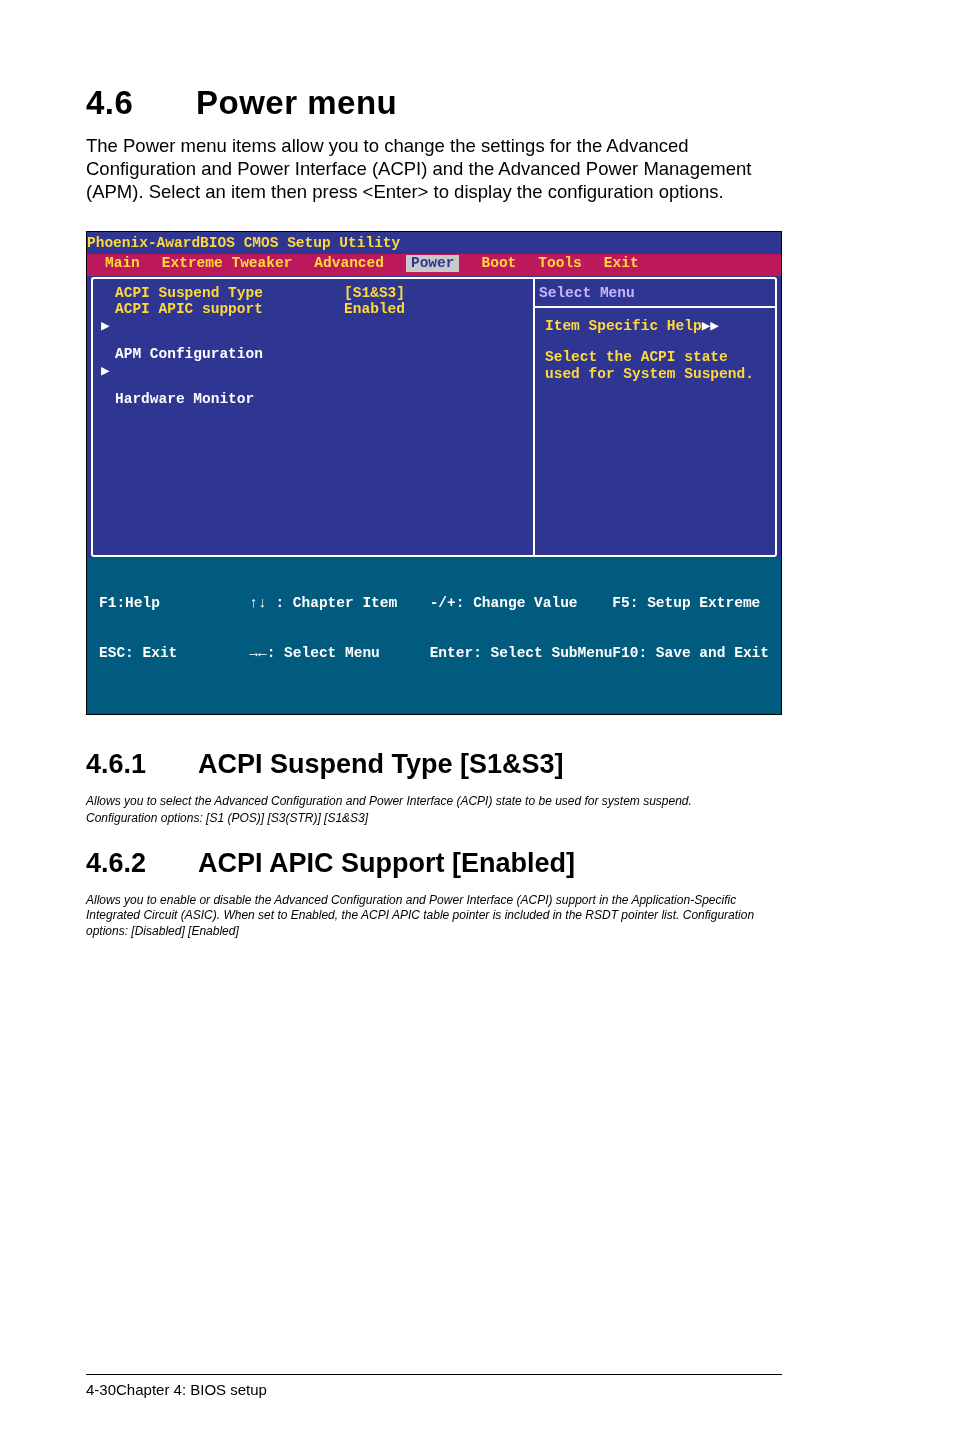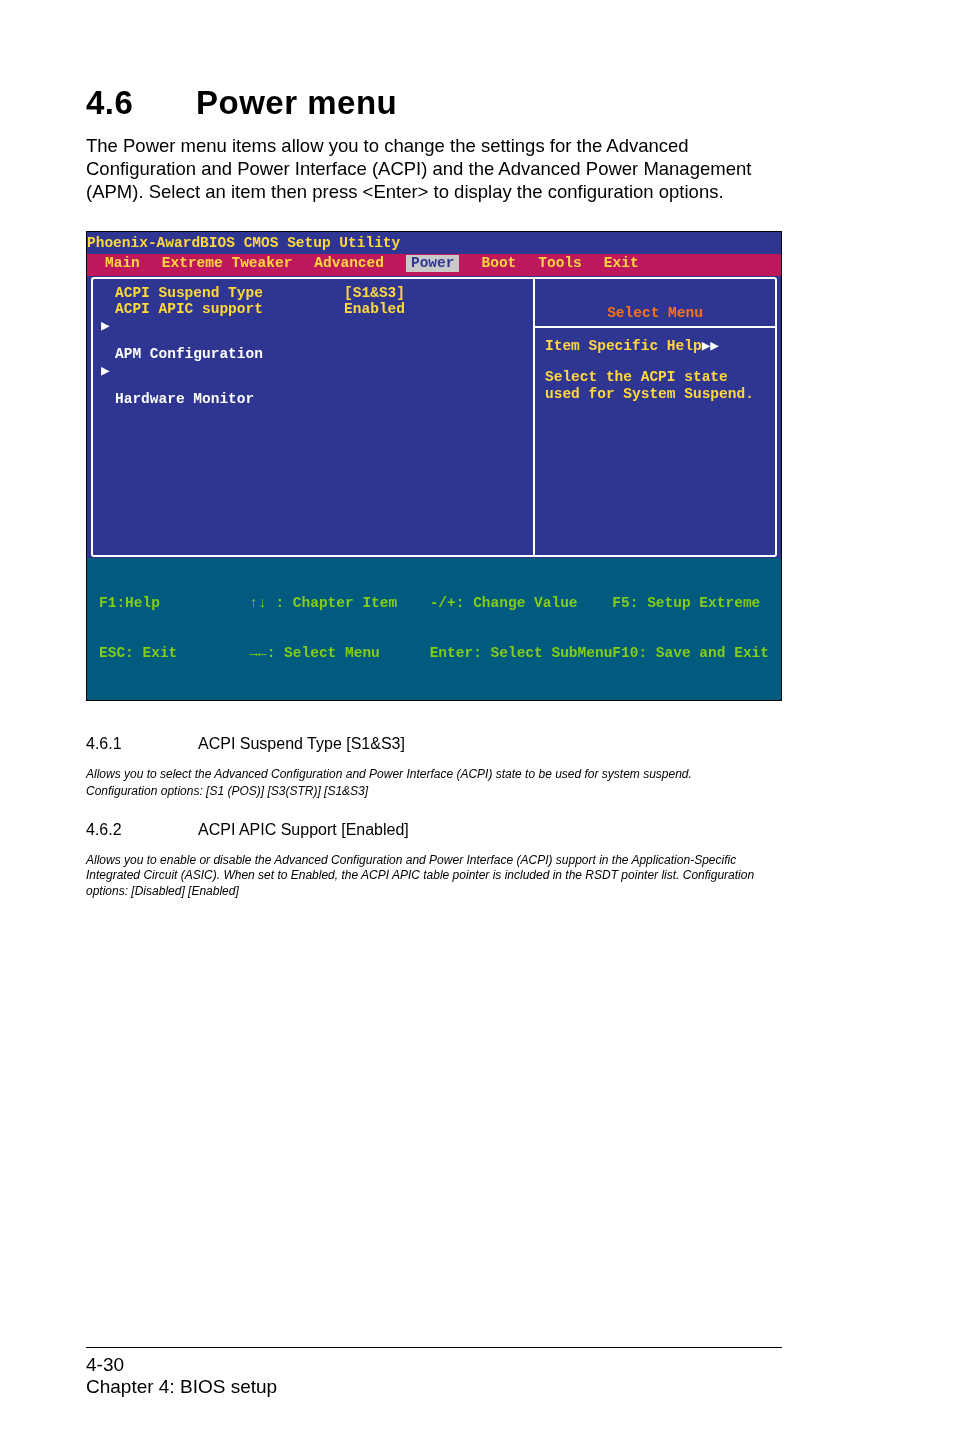--- a/index.html
+++ b/index.html
@@ -17,35 +17,35 @@
   .bios-menubar .m.sel { background: #c9c9c9; color: #2e3691; padding: 0 5px; }
   .bios-body { display: flex; background: #2e3691; }
   .bios-left { flex: 1; border: 2px solid #fff; border-right: none; border-radius: 3px 0 0 3px; margin: 1px 0 1px 4px; padding: 6px 8px 6px 8px; min-height: 280px; position: relative; }
   .bios-right { width: 244px; border: 2px solid #fff; border-radius: 0 3px 3px 0; margin: 1px 4px 1px 0; }
   .row { display: flex; white-space: pre; }
   .row .lbl { color: #ffd83d; }
   .row .lbl.white { color: #fff; margin-top: 28px; }
   .row .val { color: #ffd83d; margin-left: auto; padding-right: 120px; }
   .row .tri { color: #fff; display: inline-block; width: 14px; }
   .row .sp { display: inline-block; width: 14px; }
-  .right-title { color: #f97316; text-align: center; padding: 6px 4px 5px 4px; border-bottom: 2px solid #fff; margin-top: 20px; }
+  .right-title { color: #c4b5fd; text-align: left; padding: 6px 4px 5px 4px; border-bottom: 2px solid #fff; }
   .right-body { color: #ffd83d; padding: 10px 10px; }
   .right-body .arrows { color: #fff; }
-  .bios-legend { background: #005b7f; display: flex; padding: 4px 12px 5px 12px; color: #84cc16; white-space: pre; }
+  .bios-legend { background: #005b7f; display: flex; padding: 4px 12px 19px 12px; color: #ffffff; white-space: pre; }
   .bios-legend .col { flex: 1; }
   .bios-legend .c2 { flex: 1.2; }
   .bios-legend .c3 { flex: 1.2; }
   
-  h2.sub { font-size: 16px; font-weight: 400; margin-top: 34px; margin-bottom: 14px; }
+  h2.sub { font-size: 27px; font-weight: 700; margin-top: 34px; margin-bottom: 14px; }
   h2.sub .snum { display: inline-block; width: 112px; }
   p.body { font-size: 12px; line-height: 1.26; margin-bottom: 2px; font-style: italic; }
   
   .footer { position: absolute; left: 0; right: 0; bottom: 40px; padding: 0 86px; }
   .footer-line { border: none; border-top: 1px solid #000; margin-bottom: 6px; }
-  .footer-row { display: flex; font-size: 19px; flex-direction: column; }
+  .footer-row { display: flex; font-size: 15px; }
   .page-wrap { position: relative; width: 868px; height: 1438px; }
 </style>
 </head>
 <body>
 
 <div class="page-wrap">
 <div class="page">
 
   <h1 class="section-title">
     <span class="num">4.6</span><span>Power menu</span>

